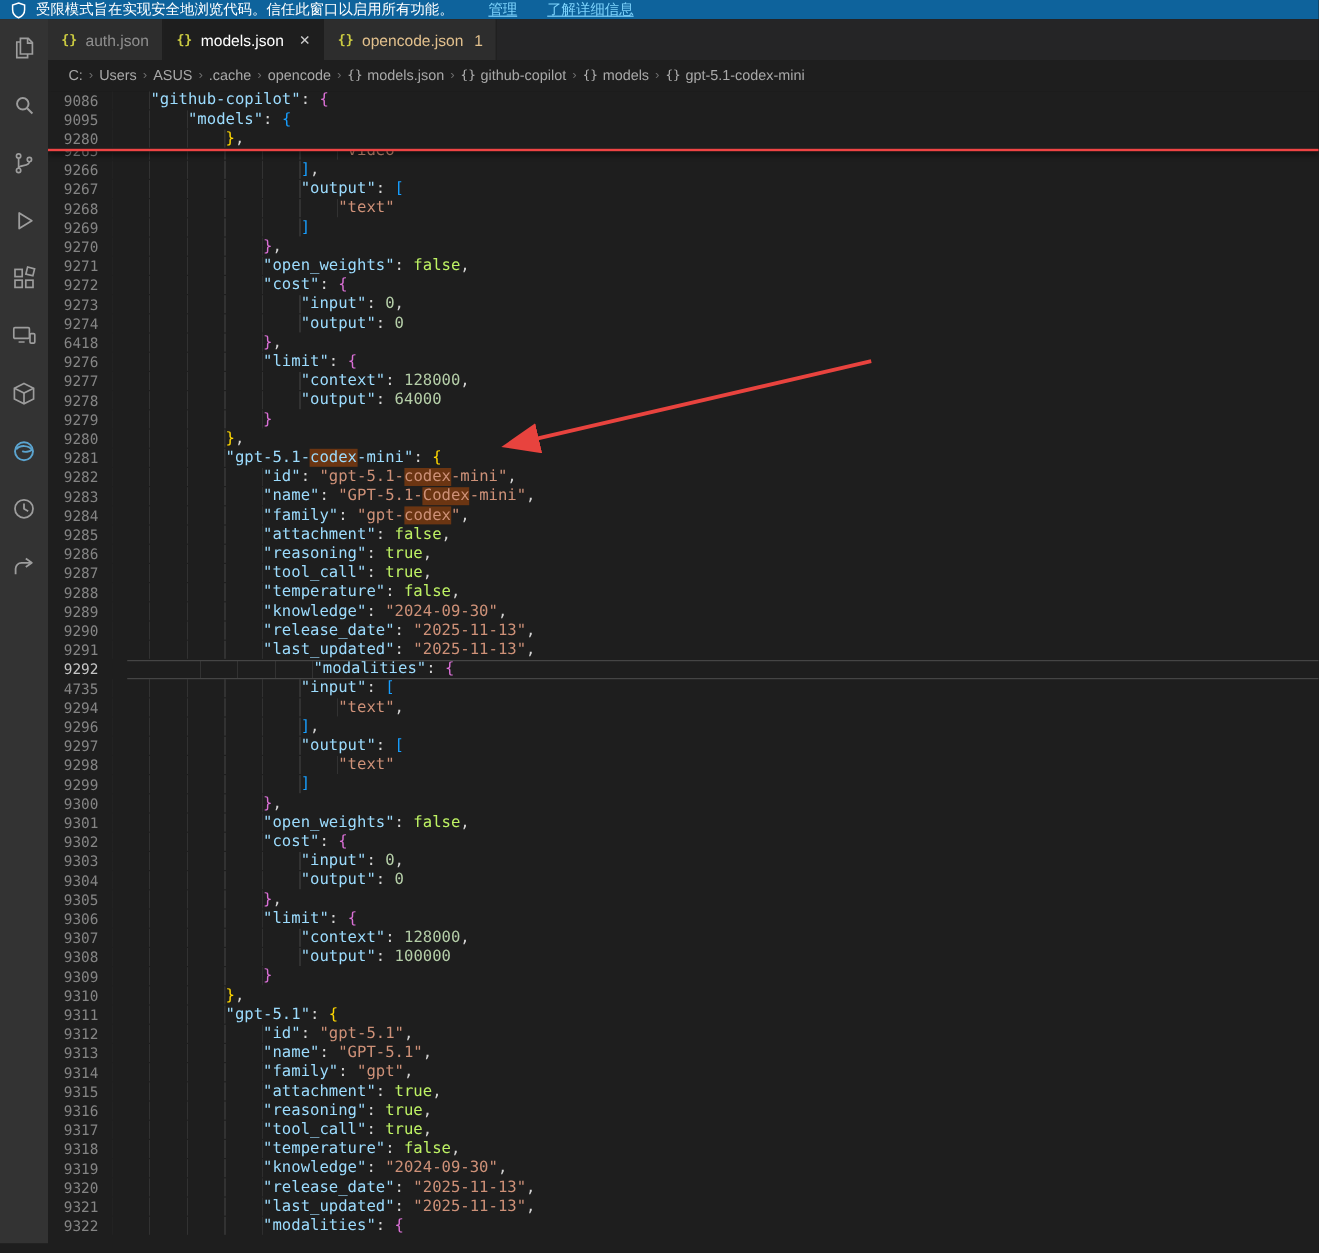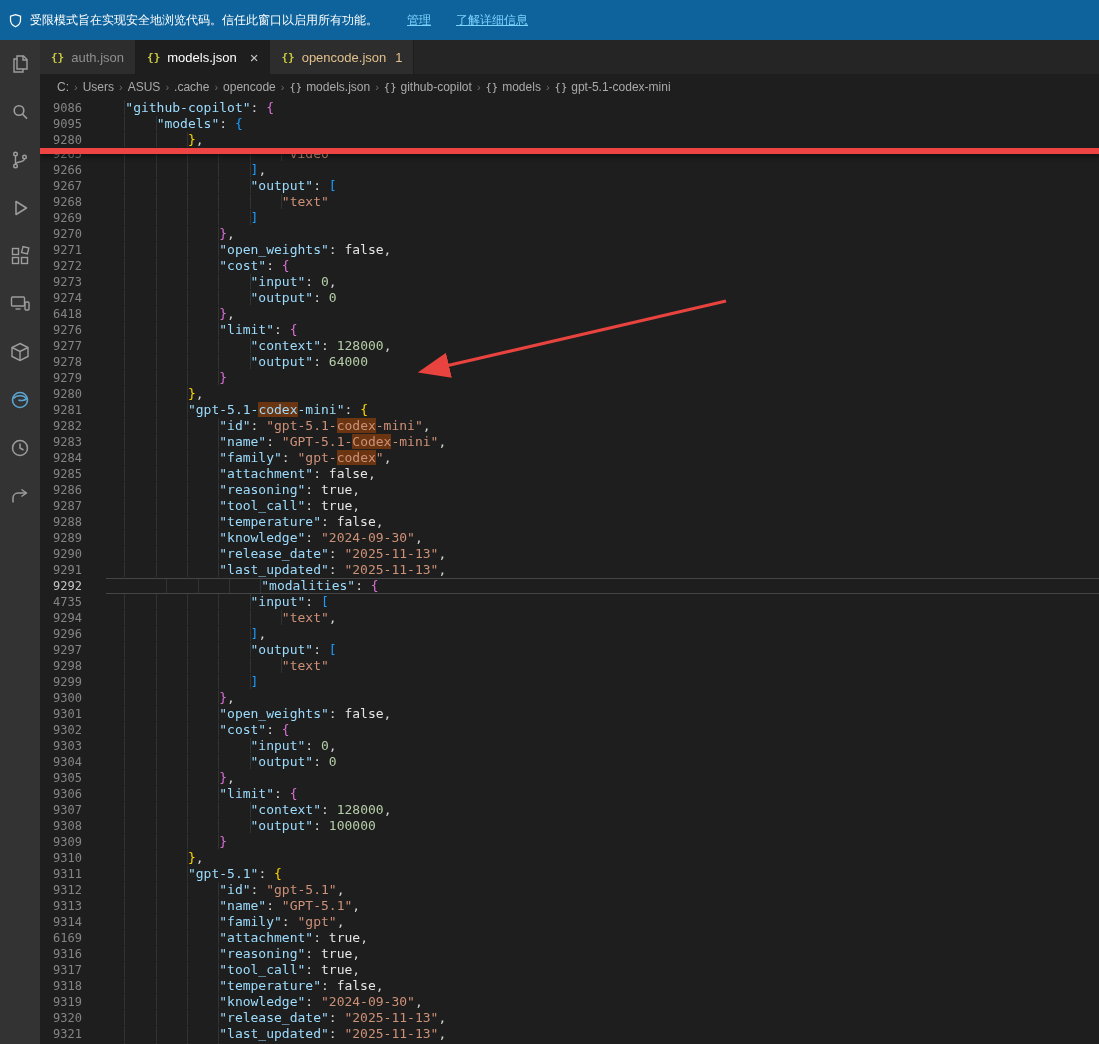--- a/index.html
+++ b/index.html
@@ -9,21 +9,21 @@
     --match-bg:rgba(234,92,0,.38);
   }
   *{box-sizing:border-box;}
   html,body{margin:0;padding:0;}
   body{
     width:1099px;height:1044px;overflow:hidden;background:#1e1e1e;
     font-family:"Liberation Sans",sans-serif;color:#d4d4d4;position:relative;
   }
   
   .banner{
-    height:40px;background:var(--banner-bg);color:#fff;display:flex;align-items:center;
+    height:16px;background:var(--banner-bg);color:#fff;display:flex;align-items:center;
     padding:0 8px;font-size:12px;gap:7px;
   }
   .banner-icon{display:flex;align-items:center;}
   .banner-link{color:#7dd3fc;text-decoration:underline;cursor:pointer;margin-left:22px;white-space:nowrap;}
   .banner-link + .banner-link{margin-left:18px;}
   
   .main{display:flex;height:1020px;}
   .activitybar{width:40px;background:#333333;flex:none;display:flex;flex-direction:column;align-items:center;}
   .ab-item{width:40px;height:48px;display:flex;align-items:center;justify-content:center;cursor:pointer;}
   .ab-icon{color:#9d9d9d;display:flex;}
@@ -42,37 +42,37 @@
   
   .breadcrumb{height:26px;display:flex;align-items:center;padding-left:17px;font-size:12px;color:#a9a9a9;}
   .bc-item{display:flex;align-items:center;gap:4px;cursor:pointer;}
   .bc-sep{color:#6e6e6e;margin:0 5px;font-size:11px;}
   .bc-icon{font-family:"DejaVu Sans Mono",monospace;font-size:10.5px;color:#b5b5b5;}
   
   .editor{
     position:relative;flex:1;overflow:hidden;background:#1e1e1e;
     font-family:"DejaVu Sans Mono",monospace;font-size:13px;line-height:16px;
   }
-  .sticky{position:relative;z-index:2;background:#1e1e1e;border-bottom:6px solid #ef4444;
+  .sticky{position:relative;z-index:2;background:#1e1e1e;border-bottom:2px solid #ef4444;
     box-shadow:0 3px 5px rgba(0,0,0,.45);}
   .lines{position:relative;z-index:1;margin-top:-8px;}
   .line{display:flex;height:16px;}
   .num{
     width:54px;padding-right:12px;flex:none;text-align:right;color:#858585;font-size:12px;line-height:16px;
   }
   .code{white-space:pre;}
   .tok-w{
     background-image:repeating-linear-gradient(to right,
       transparent 0, transparent calc(4ch - 1px),
       rgba(255,255,255,.09) calc(4ch - 1px), rgba(255,255,255,.09) 4ch);
   }
   .tok-k{color:#9cdcfe;}
   .tok-s{color:#ce9178;}
   .tok-n{color:#b5cea8;}
-  .tok-b{color:#e5e5e5;}
+  .tok-b{color:#bef264;}
   .tok-g{color:#ffd700;}
   .tok-p{color:#da70d6;}
   .tok-u{color:#179fff;}
   .tok-d{color:#d4d4d4;}
   .match{background:var(--match-bg);}
   .line.current{position:relative;gap:42px;}
   .line.current .num{color:#c6c6c6;}
   .line.current::after{
     content:"";position:absolute;left:66px;right:0;top:0;bottom:0;pointer-events:none;
     border-top:1px solid #454545;border-bottom:1px solid #454545;
@@ -468,21 +468,21 @@
           </div>
           <div class="line">
             <div class="num">9313</div>
             <div class="code"><span class="tok-w">                </span><span class="tok-k">"name"</span><span class="tok-d">: </span><span class="tok-s">"GPT-5.1"</span><span class="tok-d">,</span></div>
           </div>
           <div class="line">
             <div class="num">9314</div>
             <div class="code"><span class="tok-w">                </span><span class="tok-k">"family"</span><span class="tok-d">: </span><span class="tok-s">"gpt"</span><span class="tok-d">,</span></div>
           </div>
           <div class="line">
-            <div class="num">6169</div>
+            <div class="num">9315</div>
             <div class="code"><span class="tok-w">                </span><span class="tok-k">"attachment"</span><span class="tok-d">: </span><span class="tok-b">true</span><span class="tok-d">,</span></div>
           </div>
           <div class="line">
             <div class="num">9316</div>
             <div class="code"><span class="tok-w">                </span><span class="tok-k">"reasoning"</span><span class="tok-d">: </span><span class="tok-b">true</span><span class="tok-d">,</span></div>
           </div>
           <div class="line">
             <div class="num">9317</div>
             <div class="code"><span class="tok-w">                </span><span class="tok-k">"tool_call"</span><span class="tok-d">: </span><span class="tok-b">true</span><span class="tok-d">,</span></div>
           </div>

